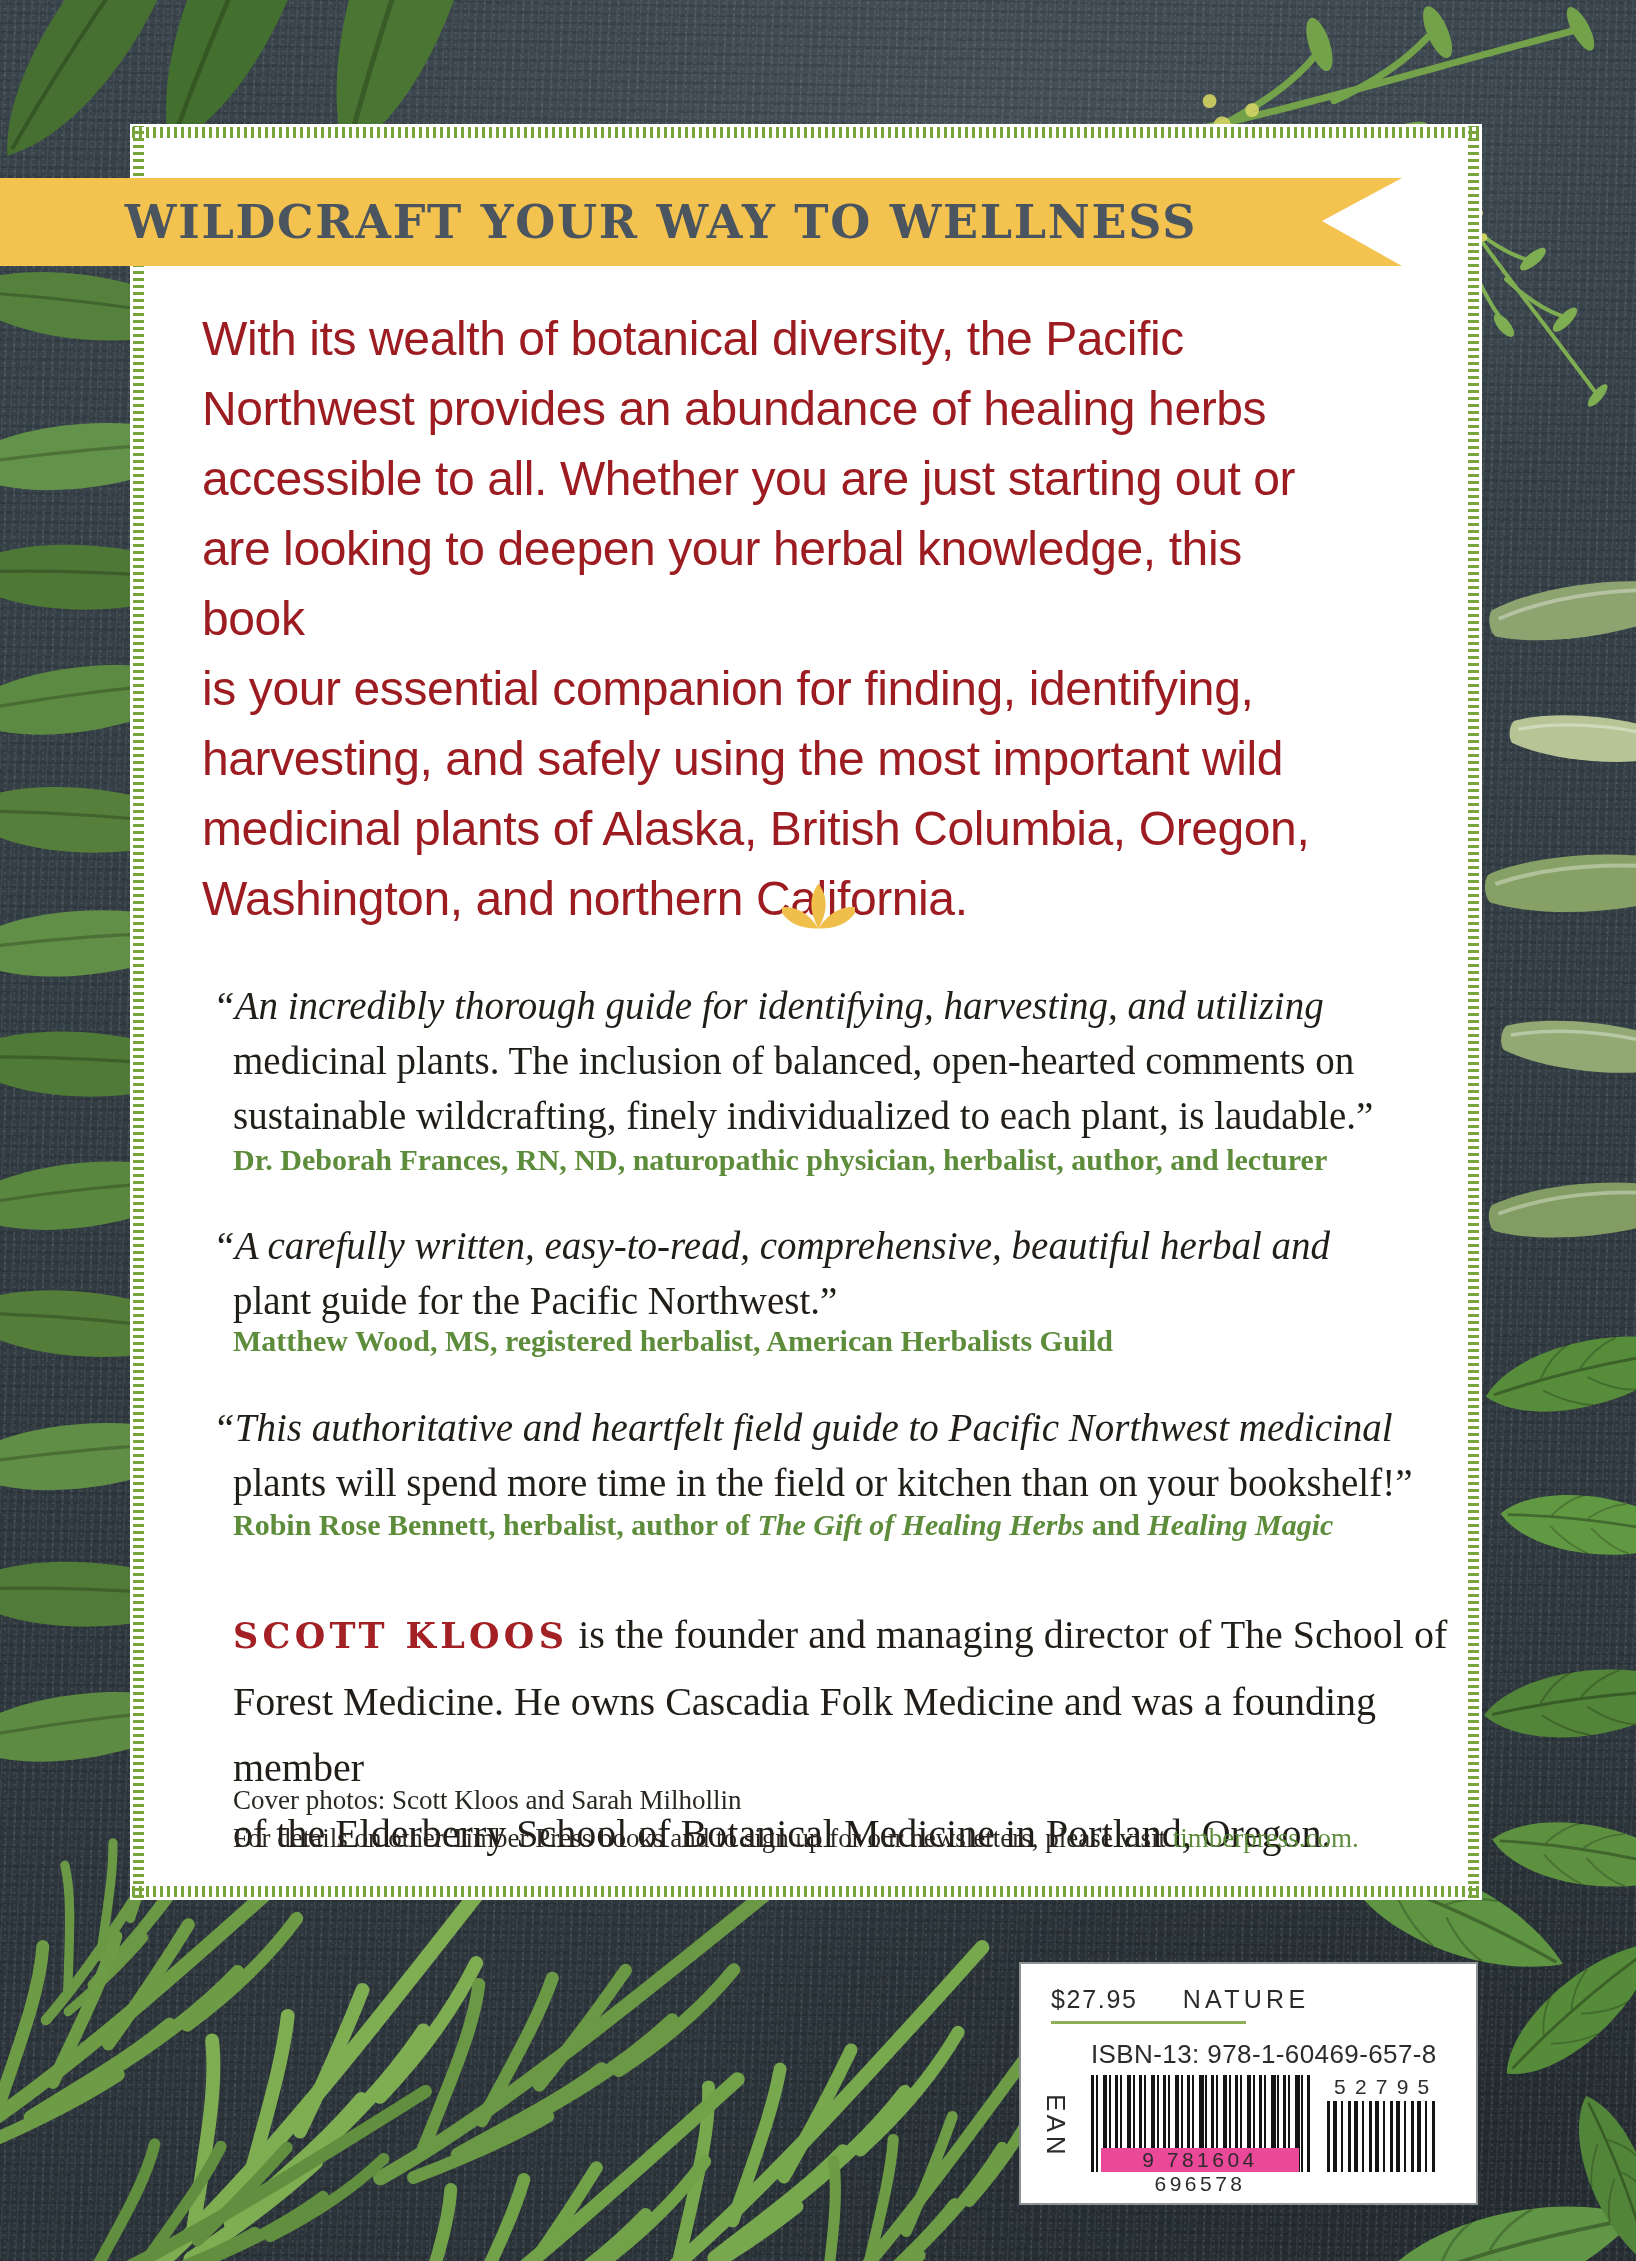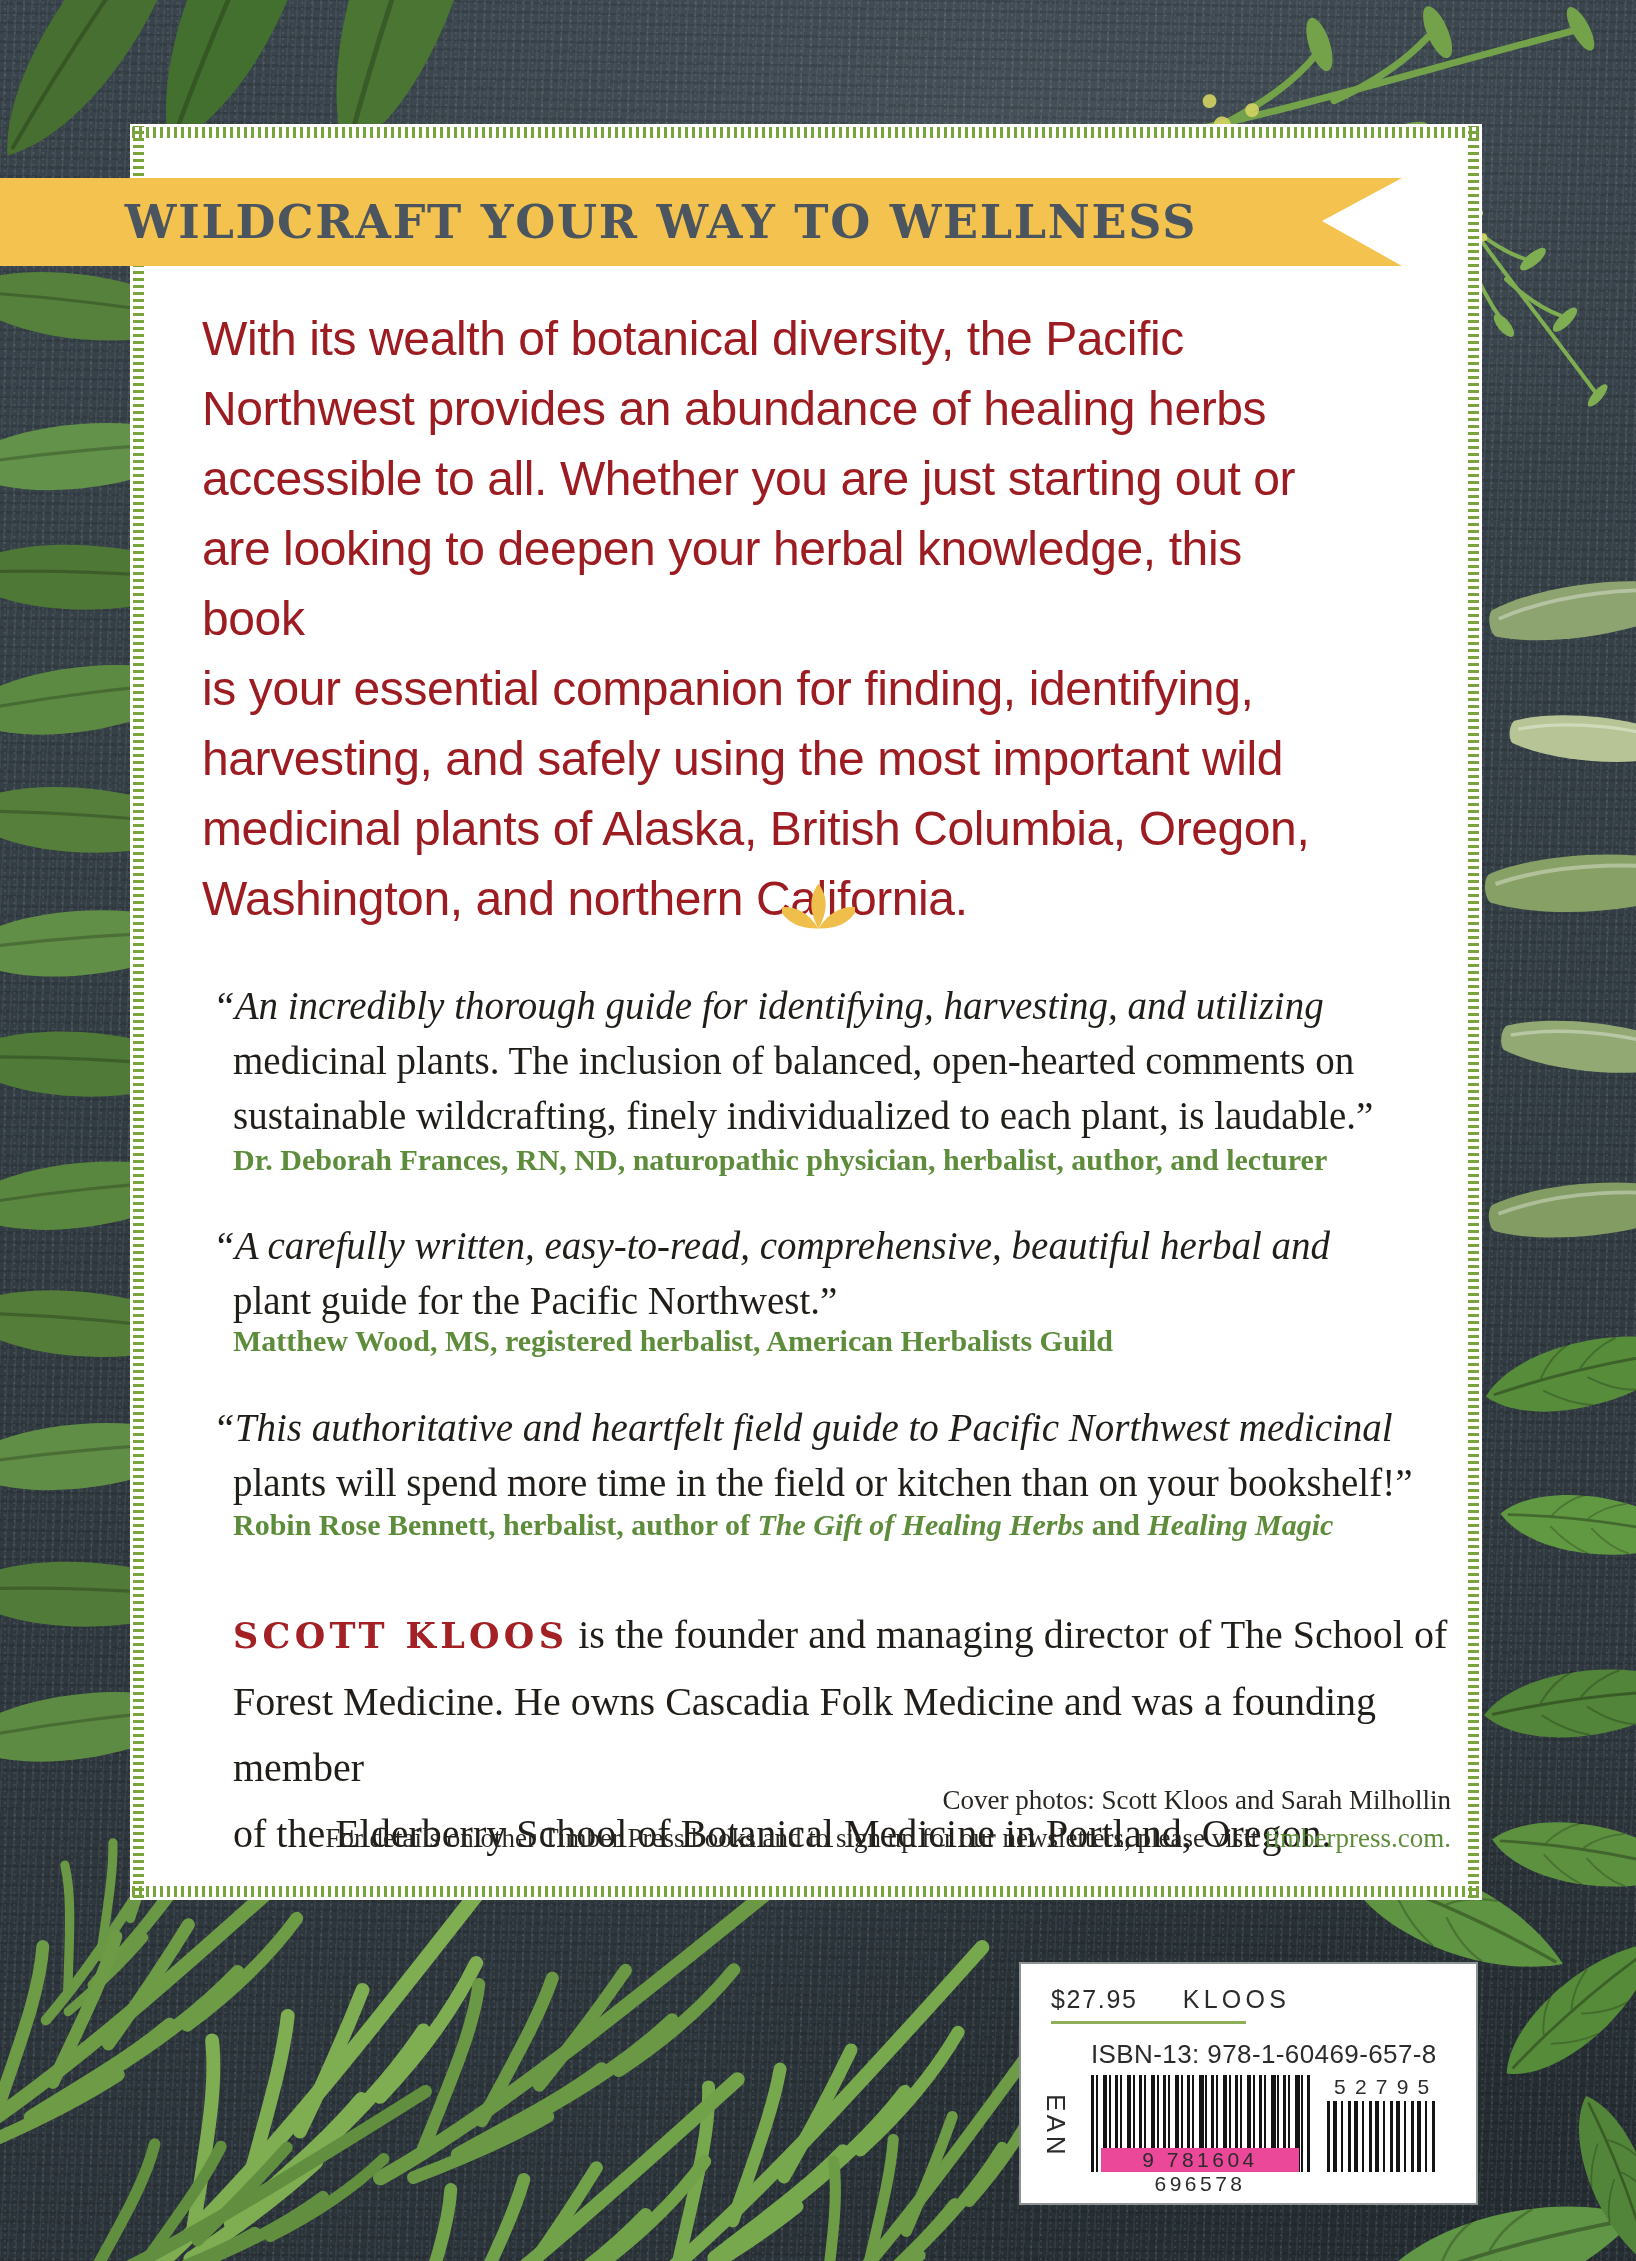--- a/index.html
+++ b/index.html
@@ -40,21 +40,21 @@
 
   .quote{left:233px;width:1218px;color:#211e19;font-size:39px;line-height:55px;}
   .quote .qline{padding-left:0;}
   .quote .qline.first{margin-left:-20px;font-style:italic;}
   .attr{left:233px;width:1218px;color:#5d8c3b;font-weight:bold;font-size:30px;line-height:38px;font-family:Liberation Serif, serif;}
   .attr .it{font-style:italic;}
 
   .bio{left:233px;top:1602px;width:1235px;font-size:40px;line-height:66px;color:#211e19;}
   .bio-name{font-family:"DejaVu Serif",serif;font-weight:bold;font-size:35px;letter-spacing:4.3px;color:#a32025;}
 
-  .credits{left:233px;top:1781px;width:1218px;font-size:27px;line-height:38px;color:#2a2722;text-align:right;}
+  .credits{left:233px;top:1781px;width:1218px;font-size:27px;line-height:38px;color:#2a2722;}
   .website{color:#5d8c3b;}
 
   
   .barcode-box{position:absolute;left:1019px;top:1962px;width:459px;height:243px;background:#fff;
     border:2.6px solid #8d9293;box-sizing:border-box;z-index:3;font-family:"Liberation Sans",sans-serif;color:#2b2b2b;}
   .price-row{position:absolute;left:30px;top:21px;display:flex;gap:45px;font-size:25px;letter-spacing:1.7px;}
   .price-row .cat{letter-spacing:4.3px;}
   .bc-rule{position:absolute;left:30px;top:57px;width:195px;height:2.6px;background:#8fae58;}
   .isbn{position:absolute;left:70px;top:75px;font-size:26px;letter-spacing:0.4px;}
   .ean{position:absolute;left:1.7px;top:130px;font-size:26px;letter-spacing:3.5px;transform:rotate(90deg);transform-origin:24px 24px;}
@@ -386,21 +386,21 @@
   </div>
 
   <div class="content credits">
     <div>Cover photos: Scott Kloos and Sarah Milhollin</div>
     <div><span>For details on other Timber Press books and to sign up for our newsletters, please visit </span><span class="website">timberpress.com.</span></div>
   </div>
 
   <div class="barcode-box">
     <div class="price-row">
       <span>$27.95</span>
-      <span class="cat">KLOOS</span>
+      <span class="cat">NATURE</span>
     </div>
     <div class="bc-rule"></div>
     <div class="isbn">ISBN-13: 978-1-60469-657-8</div>
     <div class="ean">EAN</div>
     <div class="bars-main"></div>
     <div class="digits-main">9 781604 696578</div>
     <div class="digits-supp">5 2 7 9 5</div>
     <div class="bars-supp"></div>
   </div>
 

